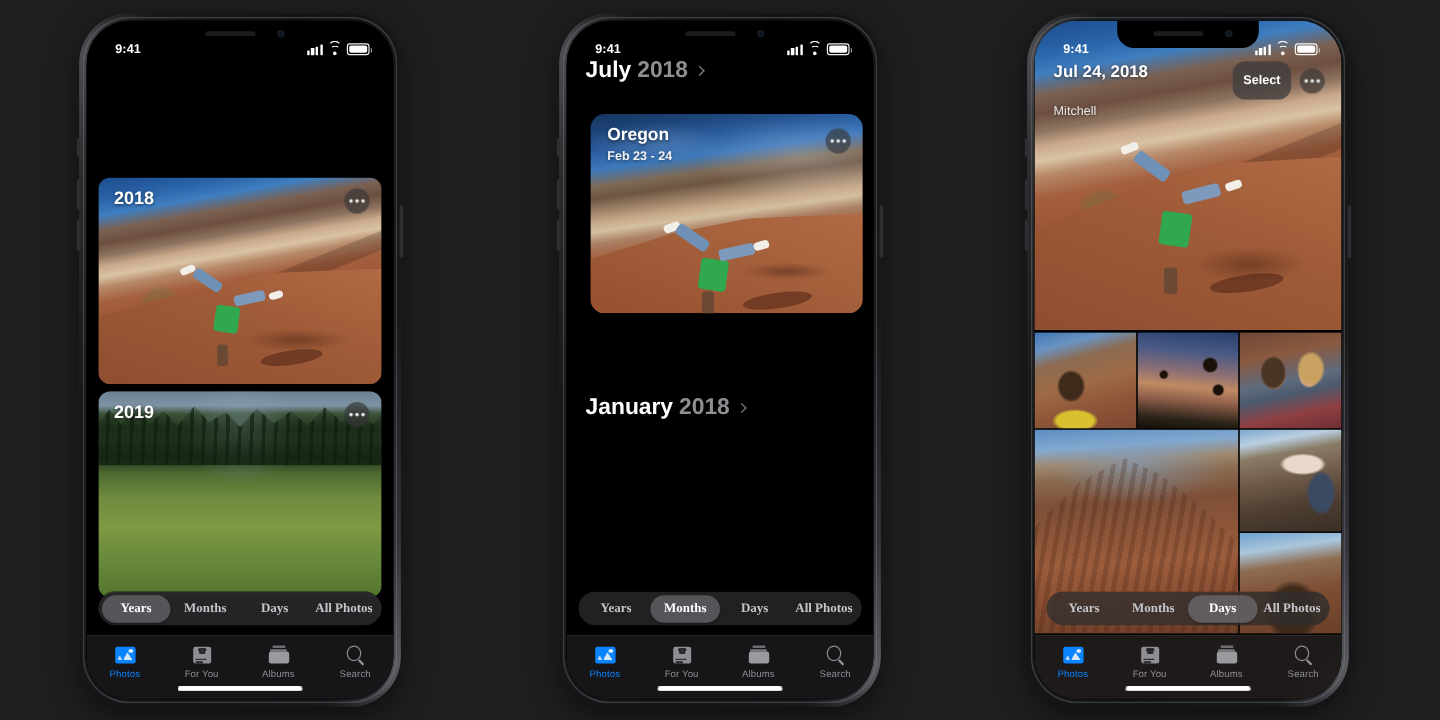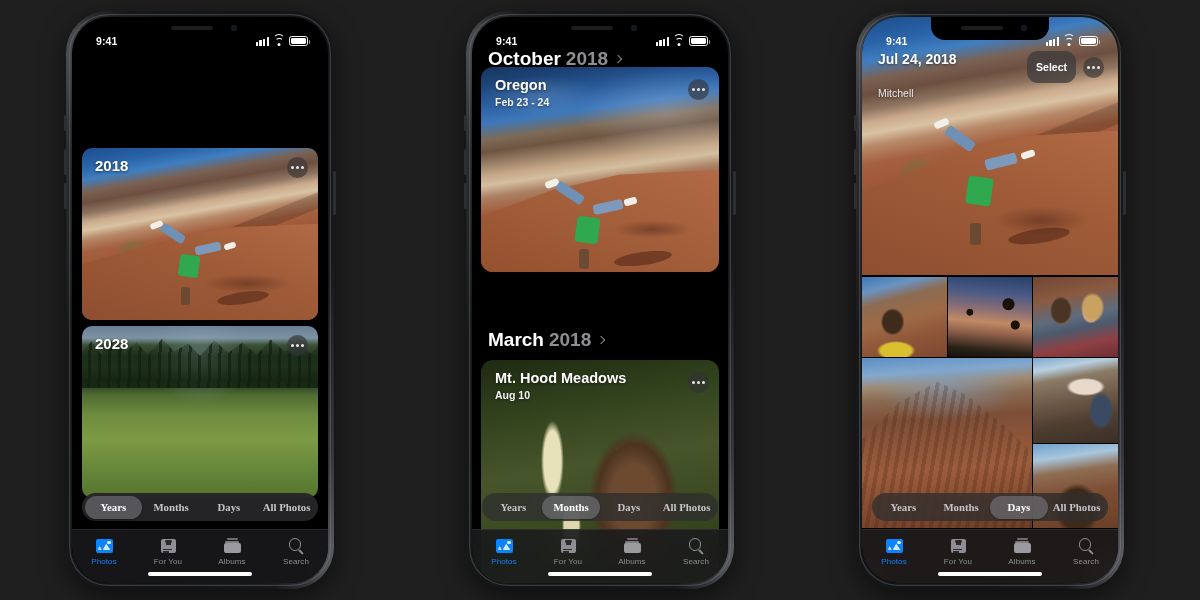--- a/index.html
+++ b/index.html
@@ -381,21 +381,21 @@
           <div class="label">2018</div>
           <div class="dots-btn">
               <i></i>
               <i></i>
               <i></i>
             </div>
         </div>
 
         <div class="year-card" style="top:309px; height:172px;">
           <div class="ph img-meadow"></div>
-          <div class="label">2028</div>
+          <div class="label">2019</div>
           <div class="dots-btn">
               <i></i>
               <i></i>
               <i></i>
             </div>
         </div>
       </div>
 
       <div class="segmented opaque">
         <div class="seg active">Years</div>
@@ -470,60 +470,50 @@
   <div class="phone" style="left:466px; top:11px;">
     <div class="btn-side btn-mute"></div>
     <div class="btn-side btn-vol1"></div>
     <div class="btn-side btn-vol2"></div>
     <div class="btn-side btn-pwr"></div>
 
     <div class="screen">
       <div class="months-scroll">
 
         <div class="month-head" style="position:absolute; top:31px; left:0; right:0;">
-          <span>October</span>
+          <span>July</span>
           <span class="yr">2018</span>
           <span class="chev"></span>
         </div>
 
-        <div class="month-card" style="top:50px; height:205px;">
+        <div class="month-card" style="top:78px; height:166px;margin-left:11px;">
           <div class="ph img-sky-hills">
             <div class="cartwheel cw-shoe" style="left:27%; top:55%; width:14px; height:7px; transform:rotate(-20deg);"></div>
             <div class="cartwheel cw-arm" style="left:31%; top:59%; width:30px; height:10px; transform:rotate(34deg);"></div>
             <div class="cartwheel cw-short" style="left:40%; top:73%; width:23px; height:26px; transform:rotate(8deg);"></div>
             <div class="cartwheel cw-leg" style="left:47%; top:66%; width:30px; height:10px; transform:rotate(-12deg);"></div>
             <div class="cartwheel cw-shoe" style="left:60%; top:64%; width:13px; height:7px;  transform:rotate(-16deg);"></div>
             <div class="cartwheel" style="left:41%; top:89%; width:10px; height:20px; background:#6b4a33; border-radius:3px;"></div>
             <div class="cartwheel cw-shadow" style="left:56%; top:90%; width:58px; height:13px; transform:rotate(-8deg);"></div>
           </div>
           <div class="mtitle">Oregon</div>
           <div class="msub">Feb 23 - 24</div>
           <div class="dots-btn" style="top:12px;">
               <i></i>
               <i></i>
               <i></i>
             </div>
         </div>
 
         <div class="month-head" style="position:absolute; top:312px; left:0; right:0;">
-          <span>March</span>
+          <span>January</span>
           <span class="yr">2018</span>
           <span class="chev"></span>
         </div>
 
-        <div class="month-card" style="top:343px; height:230px;">
-          <div class="ph img-portrait"></div>
-          <div class="mtitle">Mt. Hood Meadows</div>
-          <div class="msub">Aug 10</div>
-          <div class="dots-btn" style="top:12px;">
-              <i></i>
-              <i></i>
-              <i></i>
-            </div>
-        </div>
       </div>
 
       <div class="segmented">
         <div class="seg">Years</div>
         <div class="seg active">Months</div>
         <div class="seg">Days</div>
         <div class="seg">All Photos</div>
       </div>
 
       <div class="tabbar">

